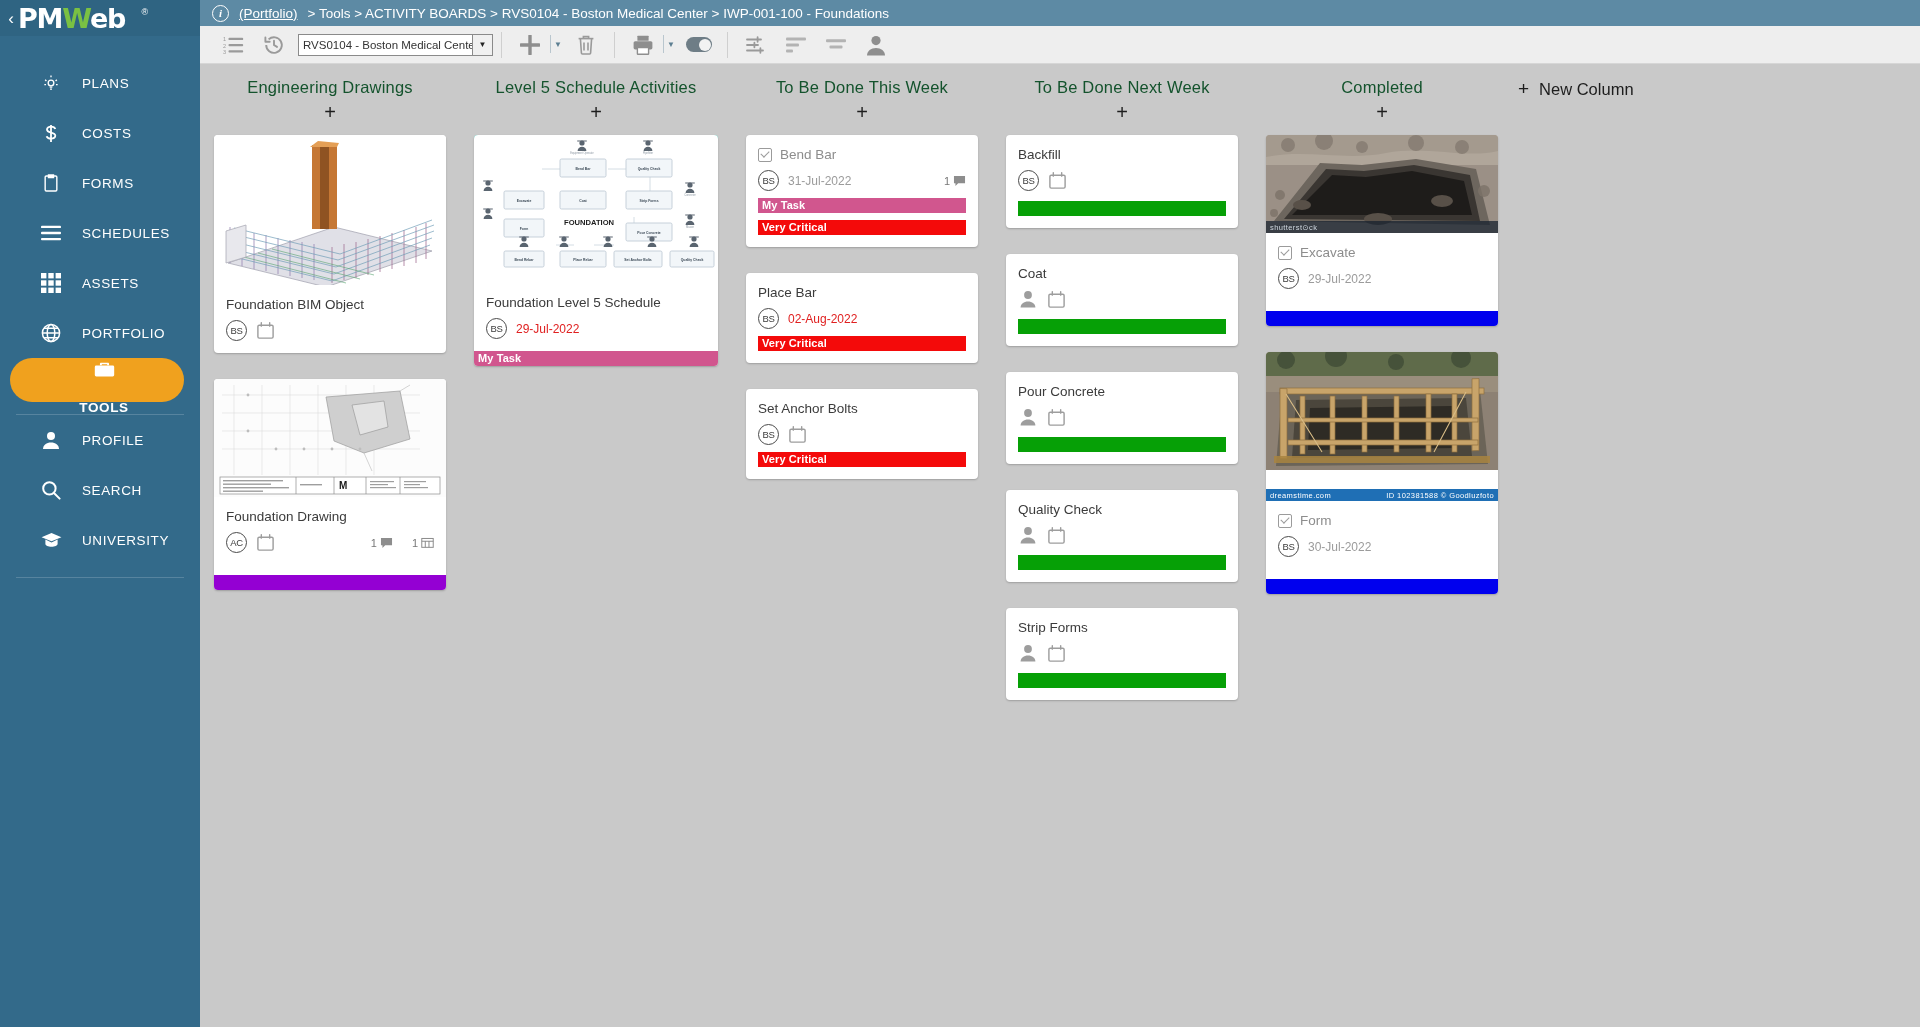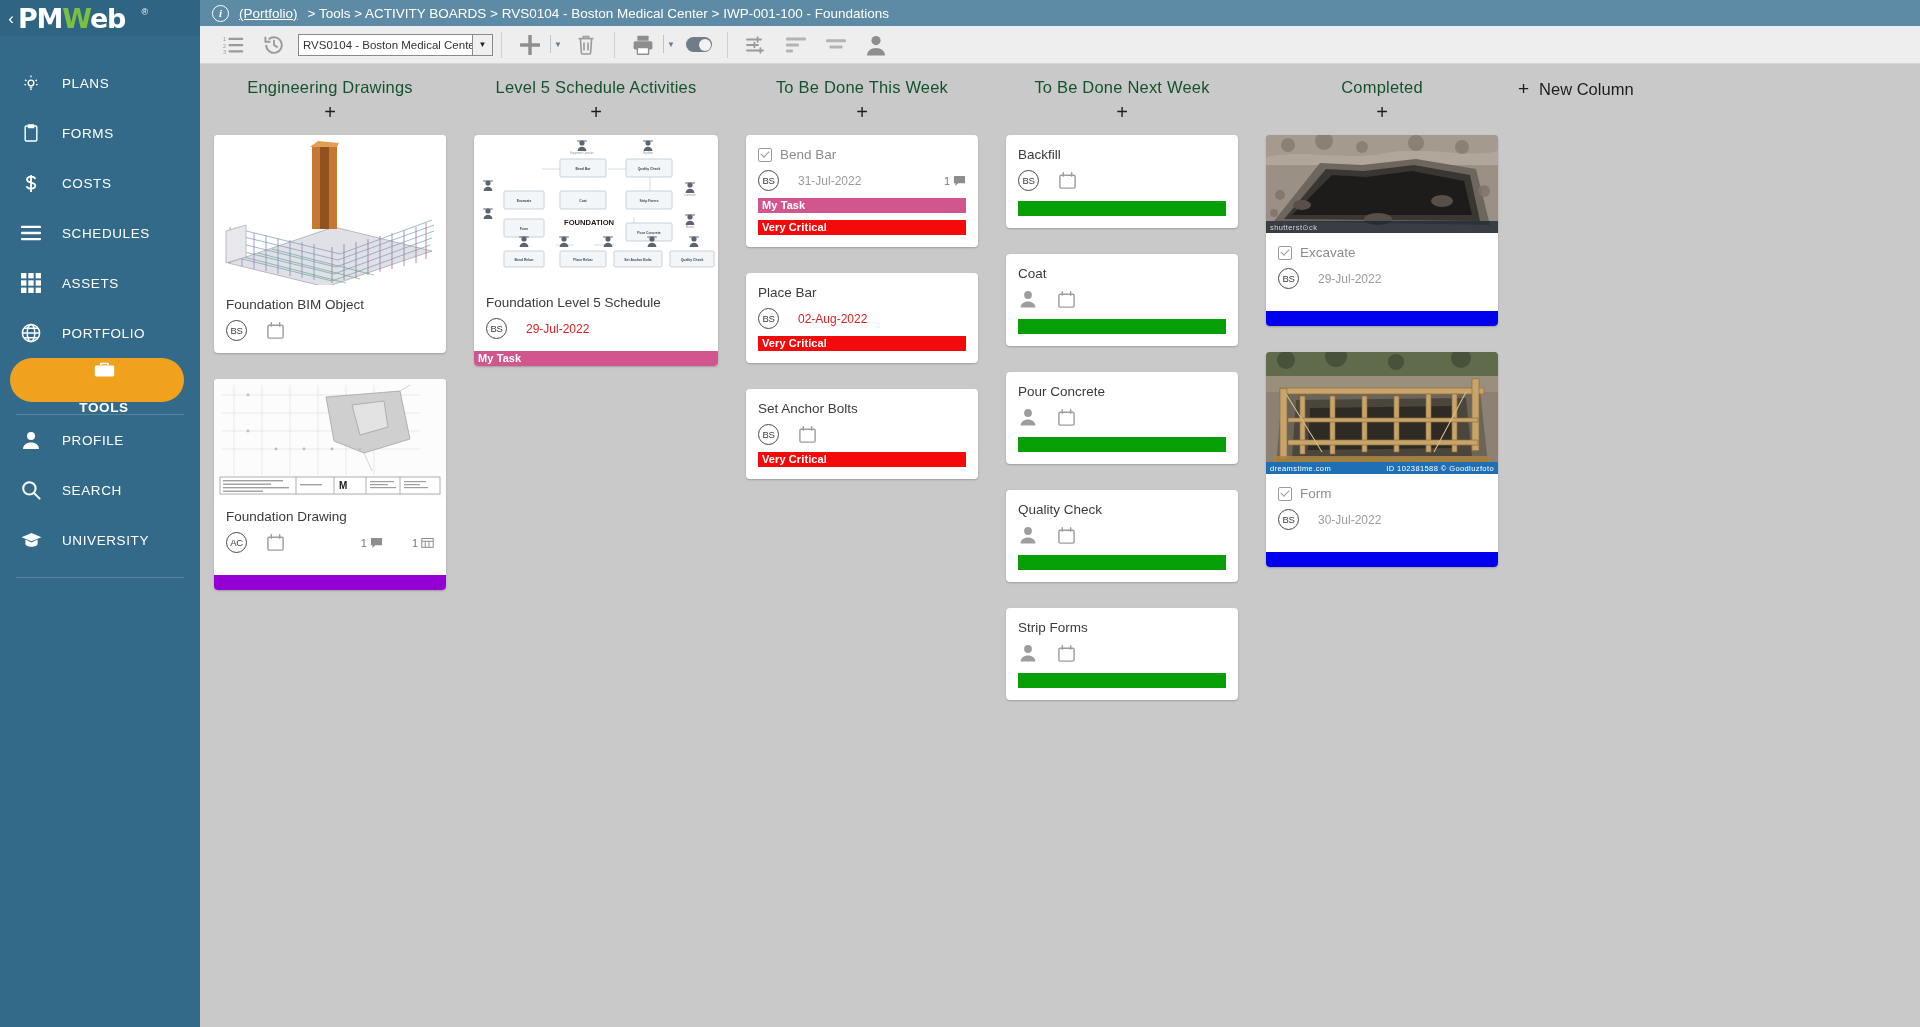--- a/index.html
+++ b/index.html
@@ -35,21 +35,21 @@
   .logo-text .g { color:#7ac143; }
   .logo-reg {
     position:absolute; top:2px; right:-11px;
     font-size: 9px; font-weight: normal; color:#ffffff;
   }
   .logo-wrap { position:relative; padding-right: 12px;}
 
   .nav { margin-top: 22px; display:flex; flex-direction:column; }
   .nav-item {
     height: 50px; display:flex; align-items:center;
-    padding-left: 20px; gap: 20px; color:#ffffff;
+    padding-left: 40px; gap: 20px; color:#ffffff;
     font-size: 13.5px; letter-spacing: .6px; cursor: pointer;
   }
   .nav-item .ico {
     width: 22px; height:22px; display:flex; align-items:center; justify-content:center;
     flex: 0 0 22px;
   }
   .nav-item.active {
     background: #f0a11e; border-radius: 26px;
     margin: 0 16px 0 10px; padding-left: 14px; height: 44px;
     color:#ffffff; font-weight: 600; flex-direction: column;
@@ -132,21 +132,21 @@
   .card-title.with-check { display:flex; align-items:center; gap:8px; color:#8d8d8d;}
   .chk {
     width:14px;height:14px;border:1.6px solid #9b9b9b;border-radius:2px;
     display:flex;align-items:center;justify-content:center; flex:0 0 14px;
     position:relative;
   }
   .chk:after{
     content:""; width:7px;height:4px;border-left:1.8px solid #9b9b9b;
     border-bottom:1.8px solid #9b9b9b; transform: rotate(-45deg) translate(1px,-1px);
   }
-  .meta-row { display:flex; align-items:center; gap:19px; }
+  .meta-row { display:flex; align-items:center; gap:9px; }
   .avatar {
     width:21px;height:21px;border-radius:50%;border:1.3px solid #4a4a4a;
     display:flex;align-items:center;justify-content:center;
     font-size:9.5px; color:#3a3a3a; flex:0 0 21px; letter-spacing:-.3px;
   }
   .person-ico { width:20px;height:20px;flex:0 0 20px; }
   .cal-ico { width:19px;height:19px;flex:0 0 19px; }
   .date { font-size:12px; color:#9b9b9b; }
   .date.red { color:#e02020; }
   .meta-spacer { flex:1 1 auto; }
@@ -170,21 +170,21 @@
     padding-top: 14px; color:#1d1d1d; font-size:16.5px; white-space:nowrap;
     display:flex; align-items:center; gap:10px; padding-left: 6px;
   }
   .new-col .plus { font-size: 19px; font-weight:300; }
 
   
   .bim-art { height: 150px; background:#ffffff; position:relative; }
   .sched-art { height: 148px; background:#14b8a6; position:relative; }
   .dwg-art { height: 118px; background:#fbfbfb; position:relative; }
   .photo1 { height: 98px; position:relative; }
-  .photo2 { height: 122px; position:relative; }
+  .photo2 { height: 149px; position:relative; }
   .wm {
     position:absolute; left:0; bottom:0; width:100%; height:12px;
     background: rgba(20,30,45,.72); color:#cfd6de; font-size:7.5px;
     display:flex; align-items:center; padding-left:4px; letter-spacing:.4px;
   }
   .wm.blue { background:#1f6fb5; color:#ffffff; justify-content:space-between; padding-right:4px;}
   svg { display:block; }
 </style>
 </head>
 <body>
@@ -208,36 +208,36 @@
               <path d="M12 3v2M5 8l1.5 1.5M19 8l-1.5 1.5M4 14h2M18 14h2"></path>
               <circle cx="12" cy="12" r="3.4"></circle>
               <path d="M10.4 17h3.2M10.8 19.3h2.4"></path>
             </svg>
         </span>
         <span>PLANS</span>
       </div>
 
       <div class="nav-item">
         <span class="ico">
+          <svg width="18" height="21" viewBox="0 0 18 22" fill="none" stroke="#fff" stroke-width="1.9">
+              <path d="M9 2v18"></path>
+              <path d="M13.5 6.2C13 4.6 11.3 3.8 9 3.8c-2.6 0-4.2 1.2-4.2 3S6.3 9.4 9 10s4.5 1.1 4.5 3.2-1.8 3.2-4.5 3.2c-2.4 0-4.1-.9-4.6-2.6"></path>
+            </svg>
+        </span>
+        <span>COSTS</span>
+      </div>
+
+      <div class="nav-item">
+        <span class="ico">
           <svg width="18" height="20" viewBox="0 0 20 24" fill="none" stroke="#fff" stroke-width="1.7">
               <rect x="3" y="3.5" width="14" height="18" rx="1.4"></rect>
               <path d="M7 2.4h6v3H7z" fill="#fff"></path>
             </svg>
         </span>
         <span>FORMS</span>
-      </div>
-
-      <div class="nav-item">
-        <span class="ico">
-          <svg width="18" height="21" viewBox="0 0 18 22" fill="none" stroke="#fff" stroke-width="1.9">
-              <path d="M9 2v18"></path>
-              <path d="M13.5 6.2C13 4.6 11.3 3.8 9 3.8c-2.6 0-4.2 1.2-4.2 3S6.3 9.4 9 10s4.5 1.1 4.5 3.2-1.8 3.2-4.5 3.2c-2.4 0-4.1-.9-4.6-2.6"></path>
-            </svg>
-        </span>
-        <span>COSTS</span>
       </div>
 
       <div class="nav-item">
         <span class="ico">
           <svg width="20" height="18" viewBox="0 0 22 18" fill="#fff">
               <rect y="1" width="22" height="2.6" rx="1"></rect>
               <rect y="7.7" width="22" height="2.6" rx="1"></rect>
               <rect y="14.4" width="22" height="2.6" rx="1"></rect>
             </svg>
         </span>

